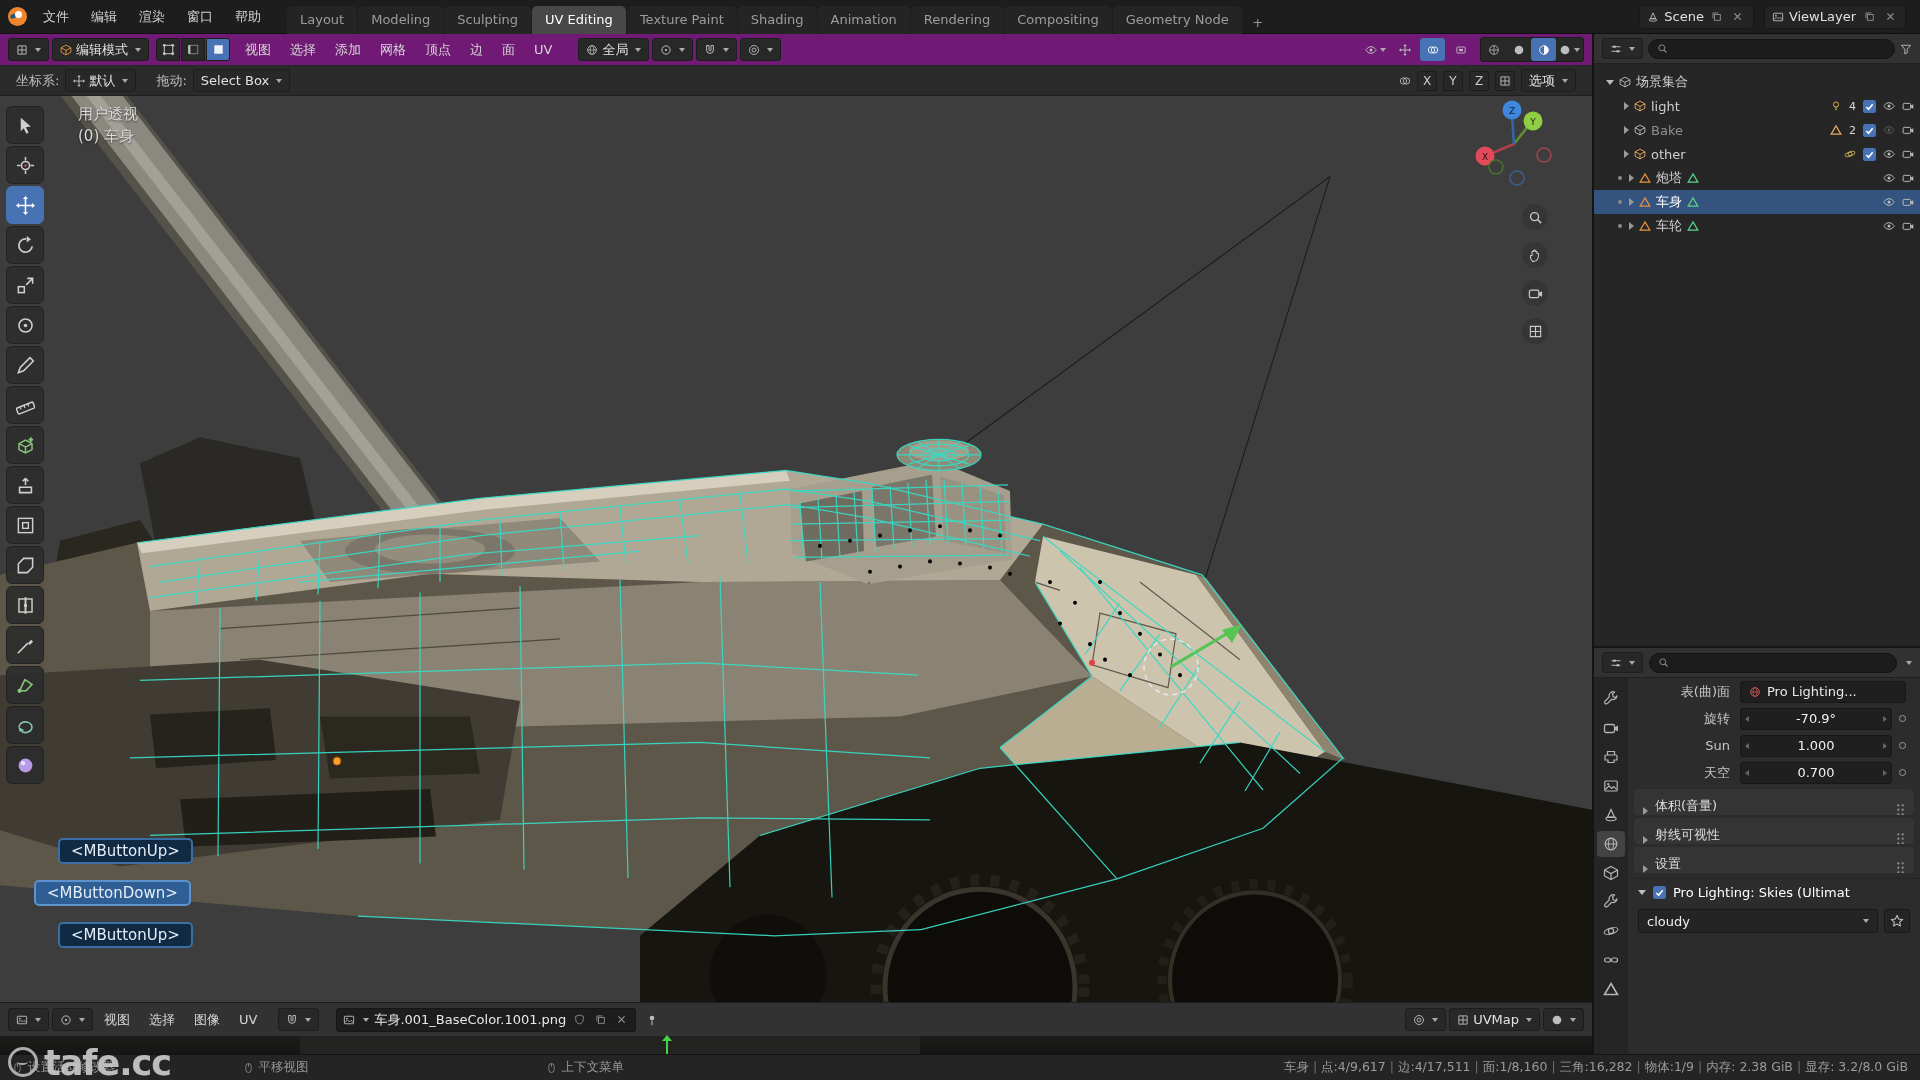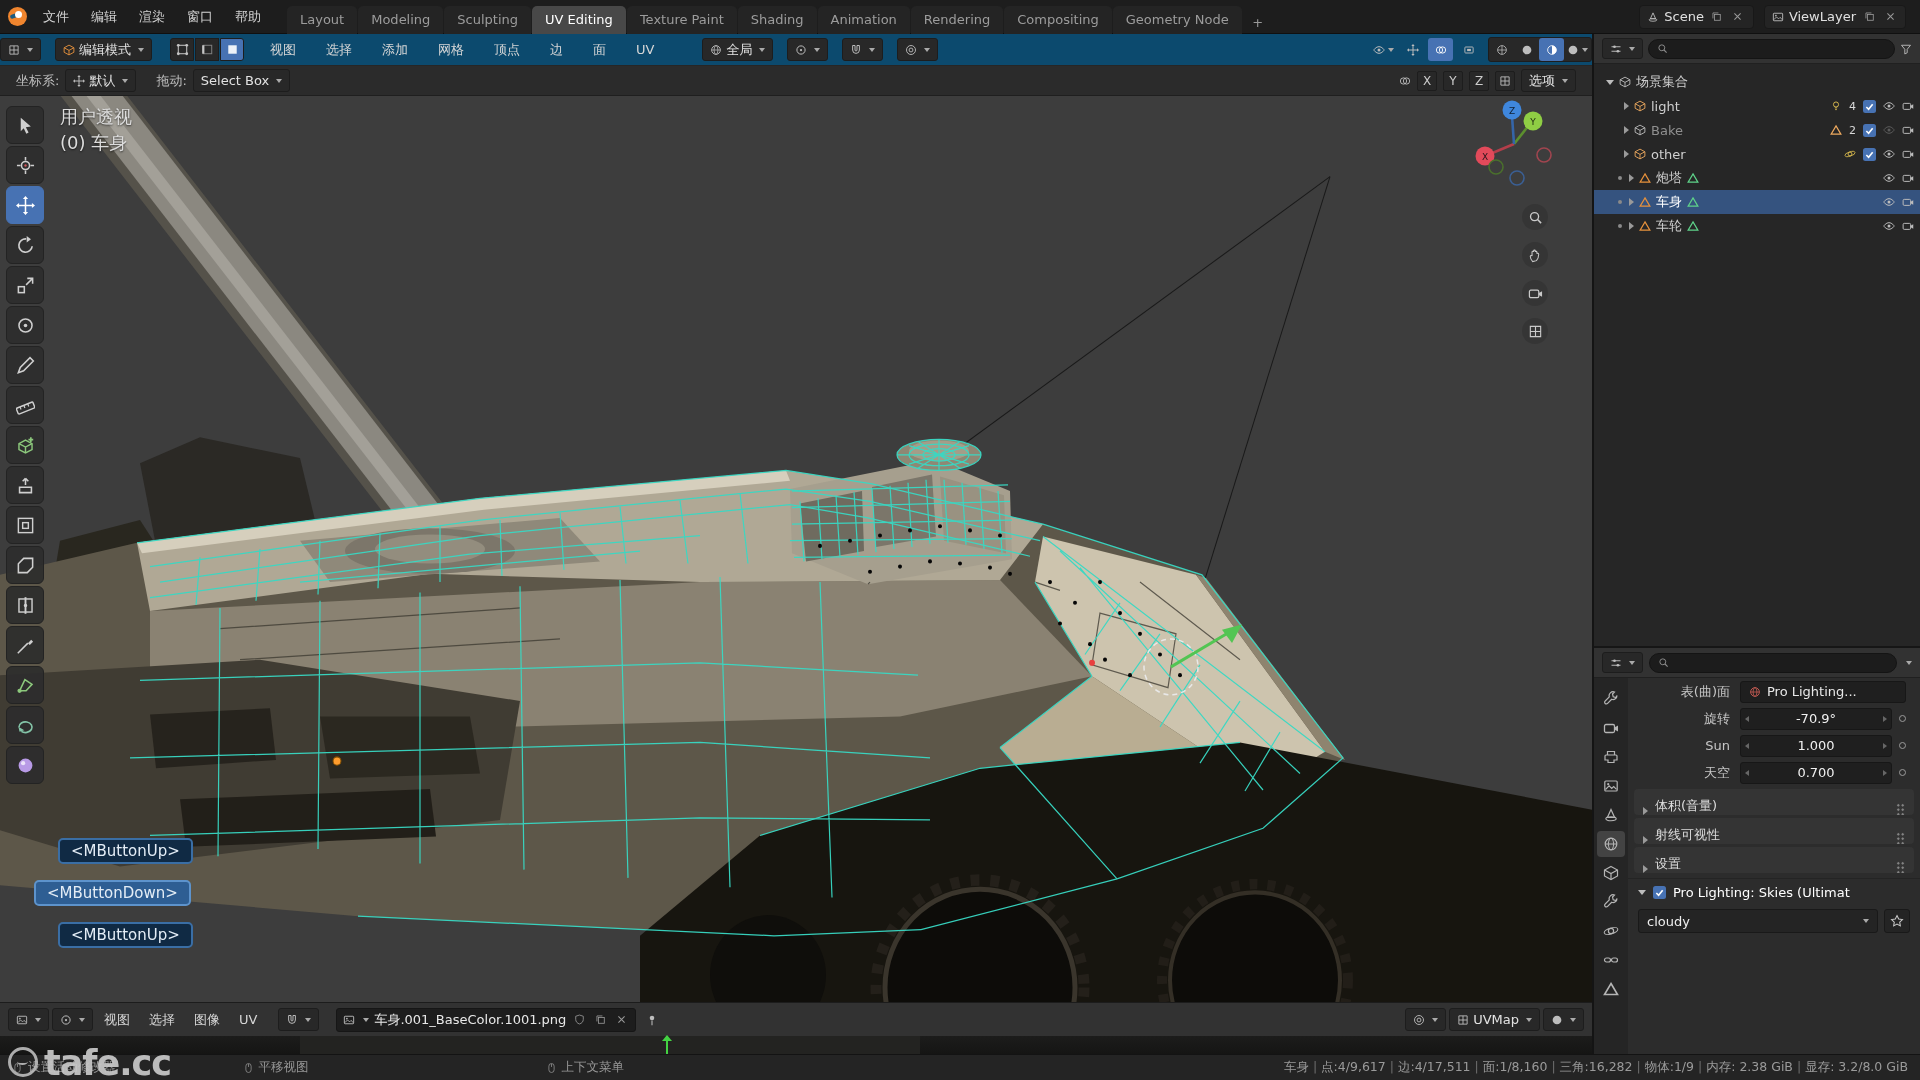--- a/index.html
+++ b/index.html
@@ -39,21 +39,21 @@
   .idpill .lbl{color:#e0e0e0}
   .mini{display:inline-flex;width:16px;height:16px;align-items:center;justify-content:center;color:#9a9a9a}
   .mini svg{width:11px;height:11px}
 
   
   .main{flex:1;display:flex;min-height:0}
   .left-area{flex:1;display:flex;flex-direction:column;min-width:0}
   .right-area{width:328px;flex:0 0 328px;display:flex;flex-direction:column;border-left:2px solid #141414;background:#2c2c2c}
 
   
-  .vph{height:32px;background:#0c4a6e;border-bottom:1px solid #262626;display:flex;align-items:center;gap:14px;padding:0 0;flex:0 0 auto}
+  .vph{height:32px;background:#701a75;border-bottom:1px solid #262626;display:flex;align-items:center;gap:3px;padding:0 8px;flex:0 0 auto}
   .pill{display:inline-flex;align-items:center;gap:4px;background:#282828;border:1px solid #1d1d1d;border-radius:3px;height:23px;padding:0 7px;white-space:nowrap}
   .pill .txt{color:#e2e2e2}
   .hmenu{padding:4px 8px;border-radius:3px;color:#d6d6d6;white-space:nowrap}
   .selmodes{display:flex;gap:1px;margin:0 4px}
   .smbtn{width:24px;height:23px;background:#282828;border:1px solid #1d1d1d;display:flex;align-items:center;justify-content:center;color:#c4c4c4}
   .smbtn:first-child{border-radius:3px 0 0 3px}
   .smbtn:last-child{border-radius:0 3px 3px 0}
   .smbtn.active{background:#4772b3;color:#fff}
   .hgap{width:12px}
   .rcluster{margin-left:auto;display:flex;align-items:center;gap:3px}
@@ -62,21 +62,21 @@
   .shadegrp{display:flex;background:#282828;border:1px solid #1d1d1d;border-radius:3px;margin-left:4px}
 
   .tsr{height:30px;background:#2b2b2b;border-bottom:1px solid #1f1f1f;display:flex;align-items:center;gap:6px;padding:0 16px;flex:0 0 auto}
   .tsr .lab{color:#bdbdbd}
   .axtog{width:20px;height:20px;background:#282828;border:1px solid #1d1d1d;border-radius:2px;display:flex;align-items:center;justify-content:center;color:#ccc;font-size:12px}
   .tsr .right{margin-left:auto;display:flex;align-items:center;gap:6px}
 
   
   .vpc{flex:1;position:relative;background:#3d3d3d;overflow:hidden;min-height:0}
   .vpc > svg.scene{position:absolute;inset:0;width:100%;height:100%}
-  .vp-overlay{position:absolute;left:60px;top:8px;z-index:4;color:#dcdcdc;font-size:18px;line-height:1.45;text-shadow:0 1px 2px rgba(0,0,0,.6)}
+  .vp-overlay{position:absolute;left:78px;top:8px;z-index:4;color:#dcdcdc;font-size:15px;line-height:1.45;text-shadow:0 1px 2px rgba(0,0,0,.6)}
   .vtoolbar{position:absolute;left:6px;top:10px;z-index:5;display:flex;flex-direction:column;gap:2px}
   .tool{width:38px;height:38px;background:rgba(45,45,45,.92);border:1px solid #232323;border-radius:6px;display:flex;align-items:center;justify-content:center;color:#cfcfcf}
   .tool svg{width:19px;height:19px}
   .tool.active{background:#4772b3;border-color:#4772b3;color:#fff}
   .c-green{color:#8cc87c}.c-teal{color:#84c4a8}.c-violet{color:#b89ae6}
   .khint{position:absolute;z-index:6;background:#102a44;border:2px solid #3a6ea5;border-radius:5px;padding:2px 11px;color:#e4edf6;font-size:15px;white-space:nowrap}
   .khint.active{background:#2e5e93;border-color:#5d93cc}
   .navgizmo{position:absolute;right:32px;top:2px;width:92px;height:92px;z-index:4}
   .navcol{position:absolute;right:44px;top:108px;z-index:4;display:flex;flex-direction:column;gap:12px}
   .navbtn{width:26px;height:26px;border-radius:50%;display:flex;align-items:center;justify-content:center;color:#c9c9c9;background:rgba(30,30,30,.25)}

